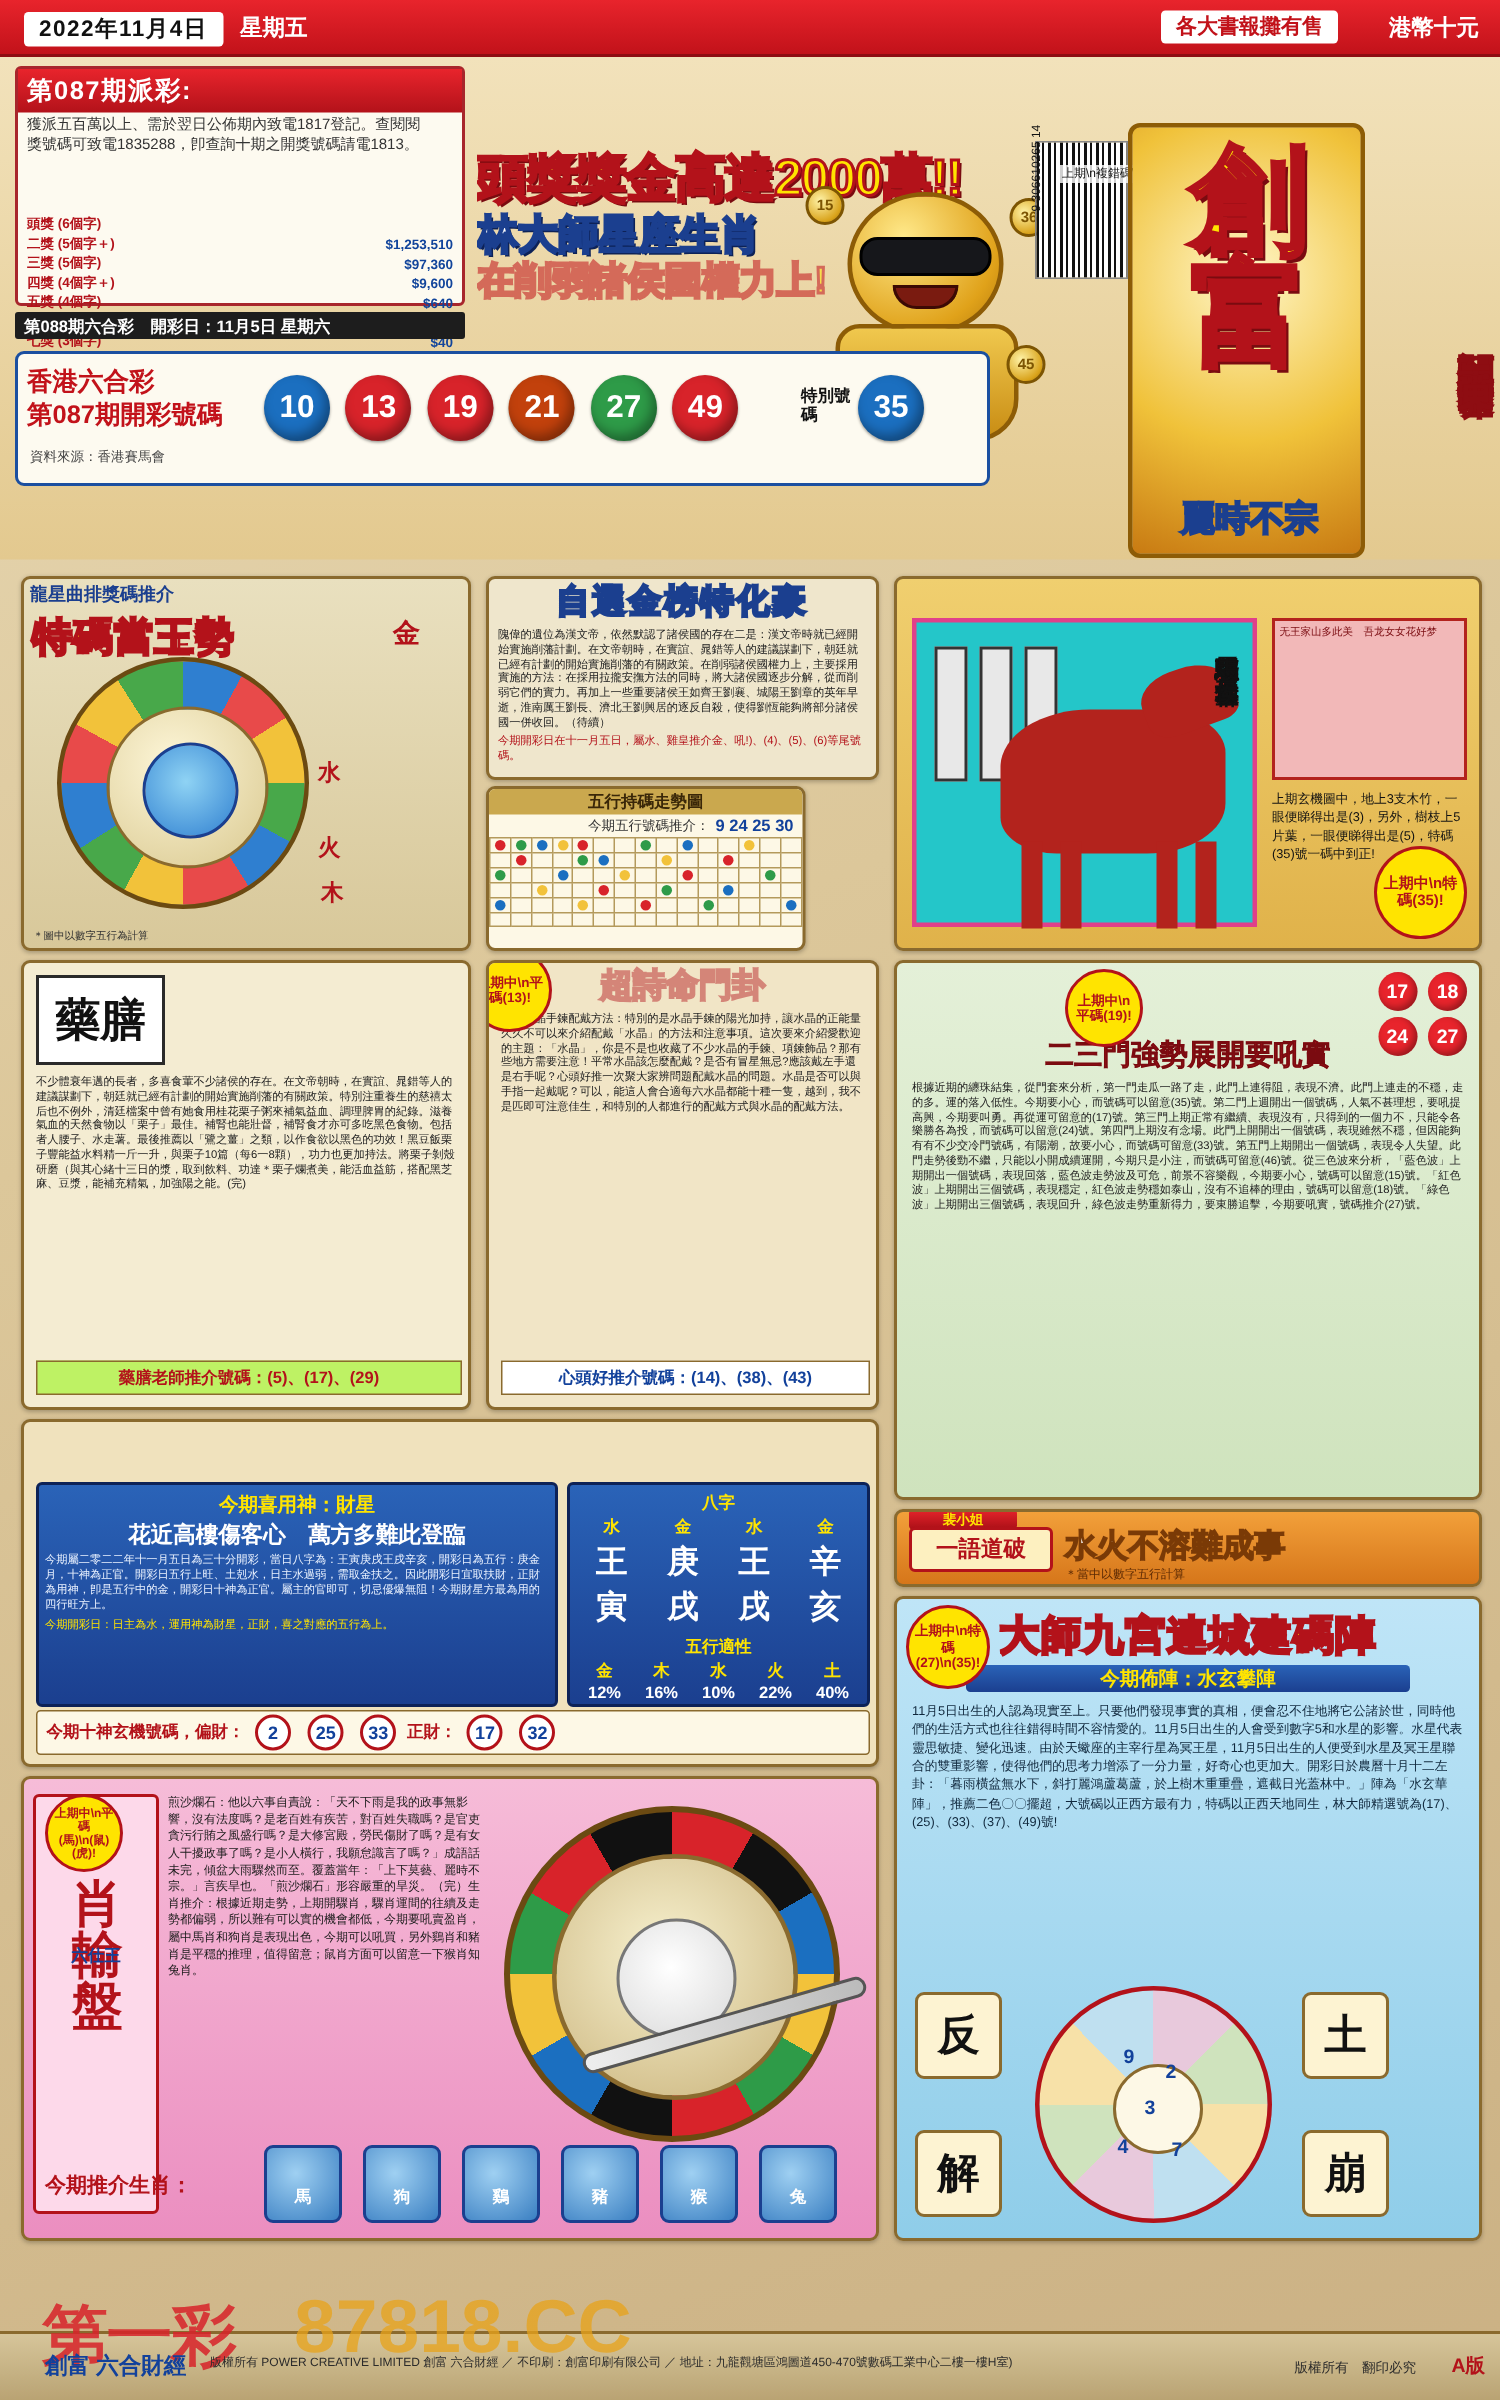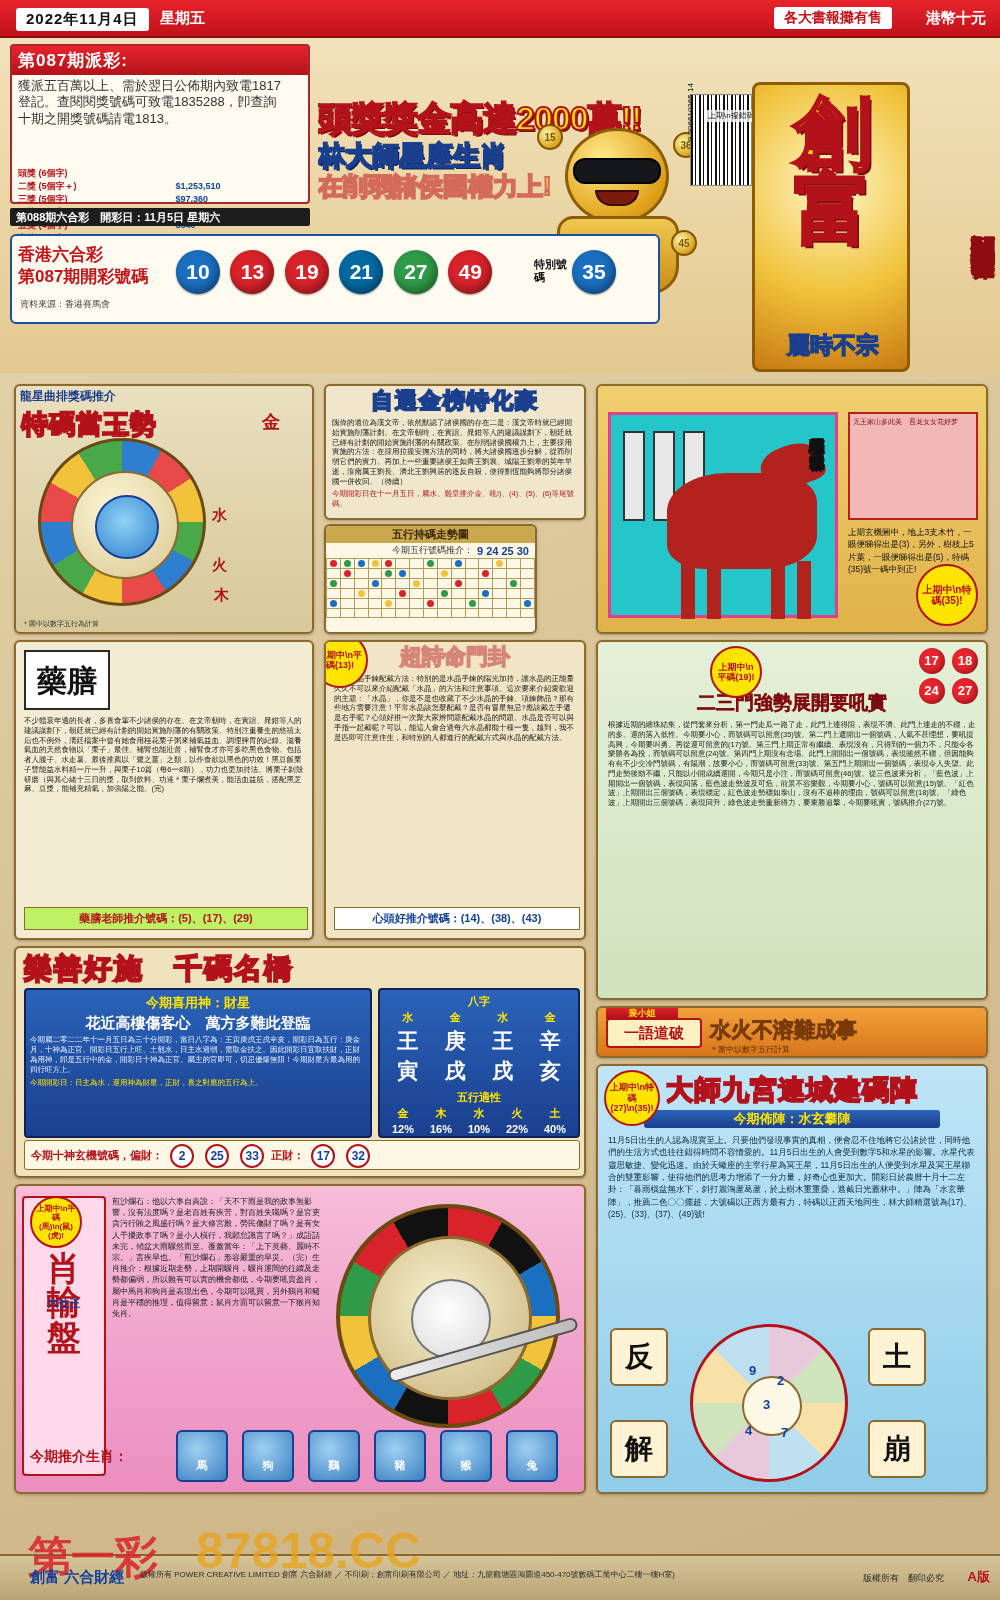--- a/index.html
+++ b/index.html
@@ -46,25 +46,25 @@
   }
   .payout {
     position: absolute; left: 10px; top: 6px; width: 300px; height: 160px;
     background: #fdfaf0; border: 2px solid #a8262c; border-radius: 4px;
   }
   .payout .hd {
     background: linear-gradient(180deg,#e8242c,#b3121a); color: #fff;
     font-size: 17px; font-weight: bold; padding: 3px 6px; letter-spacing: 1px;
   }
   .payout .note {
-    font-size: 13px; color: #333; line-height: 1.25; padding: 3px 22px 2px 6px;
+    font-size: 10px; color: #333; line-height: 1.25; padding: 3px 22px 2px 6px;
   }
   .payout table { width: 100%; border-collapse: collapse; font-size: 9px; margin-top: 38px; }
   .payout td { padding: 0px 6px; color: #b3121a; font-weight: bold; }
-  .payout td.amt { text-align: left; color: #11449b; }
+  .payout td.amt { text-align: right; color: #11449b; }
   .payout tr.tot td { color: #b3121a; }
 
   .subbar {
     position: absolute; left: 10px; top: 170px; width: 300px; height: 18px;
     background: #1d1d1d; color: #fff; font-size: 11px; font-weight: bold;
     padding: 2px 6px; border-radius: 2px;
   }
 
   .resultbox {
     position: absolute; left: 10px; top: 196px; width: 650px; height: 90px;
@@ -550,21 +550,21 @@
     <div class="resultbox">
       <div class="lbl">
         <div>香港六合彩</div>
         <div>第087期開彩號碼</div>
       </div>
       <div class="src">資料來源：香港賽馬會</div>
       <div class="balls">
         <span class="ball" style="background:#1b6fc0">10</span>
         <span class="ball" style="background:#d8232a">13</span>
         <span class="ball" style="background:#d8232a">19</span>
-        <span class="ball" style="background:#0369a1">21</span>
+        <span class="ball" style="background:#c2410c">21</span>
         <span class="ball" style="background:#2e9b48">27</span>
         <span class="ball" style="background:#d8232a">49</span>
       </div>
       <div class="splbl">特別號碼</div>
       <div class="spball">
         <span class="ball" style="background:#1b6fc0">35</span>
       </div>
     </div>
 
     <div class="barcode"></div>
@@ -819,21 +819,20 @@
           <span class="nb">24</span>
           <span class="nb">27</span>
         </div>
       </div>
       <div class="starburst" style="left:112px; top:4px; width:52px; height:52px; font-size:9px; white-space:pre-line;">上期中\n平碼(19)!</div>
       <div class="hdr" style="margin-top:44px;">二三門強勢展開要吼實</div>
       <div class="bd tiny">根據近期的纏珠結集，從門套來分析，第一門走瓜一路了走，此門上連得阻，表現不濟。此門上連走的不穩，走的多。運的落入低性。今期要小心，而號碼可以留意(35)號。第二門上週開出一個號碼，人氣不甚理想，要吼提高興，今期要叫勇。再從運可留意的(17)號。第三門上期正常有繼續、表現沒有，只得到的一個力不，只能令各樂勝各為投，而號碼可以留意(24)號。第四門上期沒有念場。此門上開開出一個號碼，表現雖然不穩，但因能夠有有不少交冷門號碼，有陽潮，故要小心，而號碼可留意(33)號。第五門上期開出一個號碼，表現令人失望。此門走勢後勁不繼，只能以小開成續運開，今期只是小注，而號碼可留意(46)號。從三色波來分析，「藍色波」上期開出一個號碼，表現回落，藍色波走勢波及可危，前景不容樂觀，今期要小心，號碼可以留意(15)號。「紅色波」上期開出三個號碼，表現穩定，紅色波走勢穩如泰山，沒有不追棒的理由，號碼可以留意(18)號。「綠色波」上期開出三個號碼，表現回升，綠色波走勢重新得力，要東勝追擊，今期要吼實，號碼推介(27)號。</div>
     </div>
 
     <div class="card" id="baziCard">
-      <div class="ttl">樂善好施　千碼名橋</div>
       <div class="blue-panel">
         <div class="r1">今期喜用神：財星</div>
         <div class="r2">花近高樓傷客心　萬方多難此登臨</div>
         <div class="p">今期屬二零二二年十一月五日為三十分開彩，當日八字為：王寅庚戌王戌辛亥，開彩日為五行：庚金月，十神為正官。開彩日五行上旺、土剋水，日主水過弱，需取金扶之。因此開彩日宜取扶財，正財為用神，卽是五行中的金，開彩日十神為正官。屬主的官即可，切忌優爆無阻！今期財星方最為用的四行旺方上。</div>
         <div class="p" style="color:#ffe400;margin-top:2px">今期開彩日：日主為水，運用神為財星，正財，喜之對應的五行為上。</div>
       </div>
       <div class="pillars-panel">
         <div style="text-align:center;font-size:11px;color:#ffe400;font-weight:bold">八字</div>
         <table>
           <tbody>

